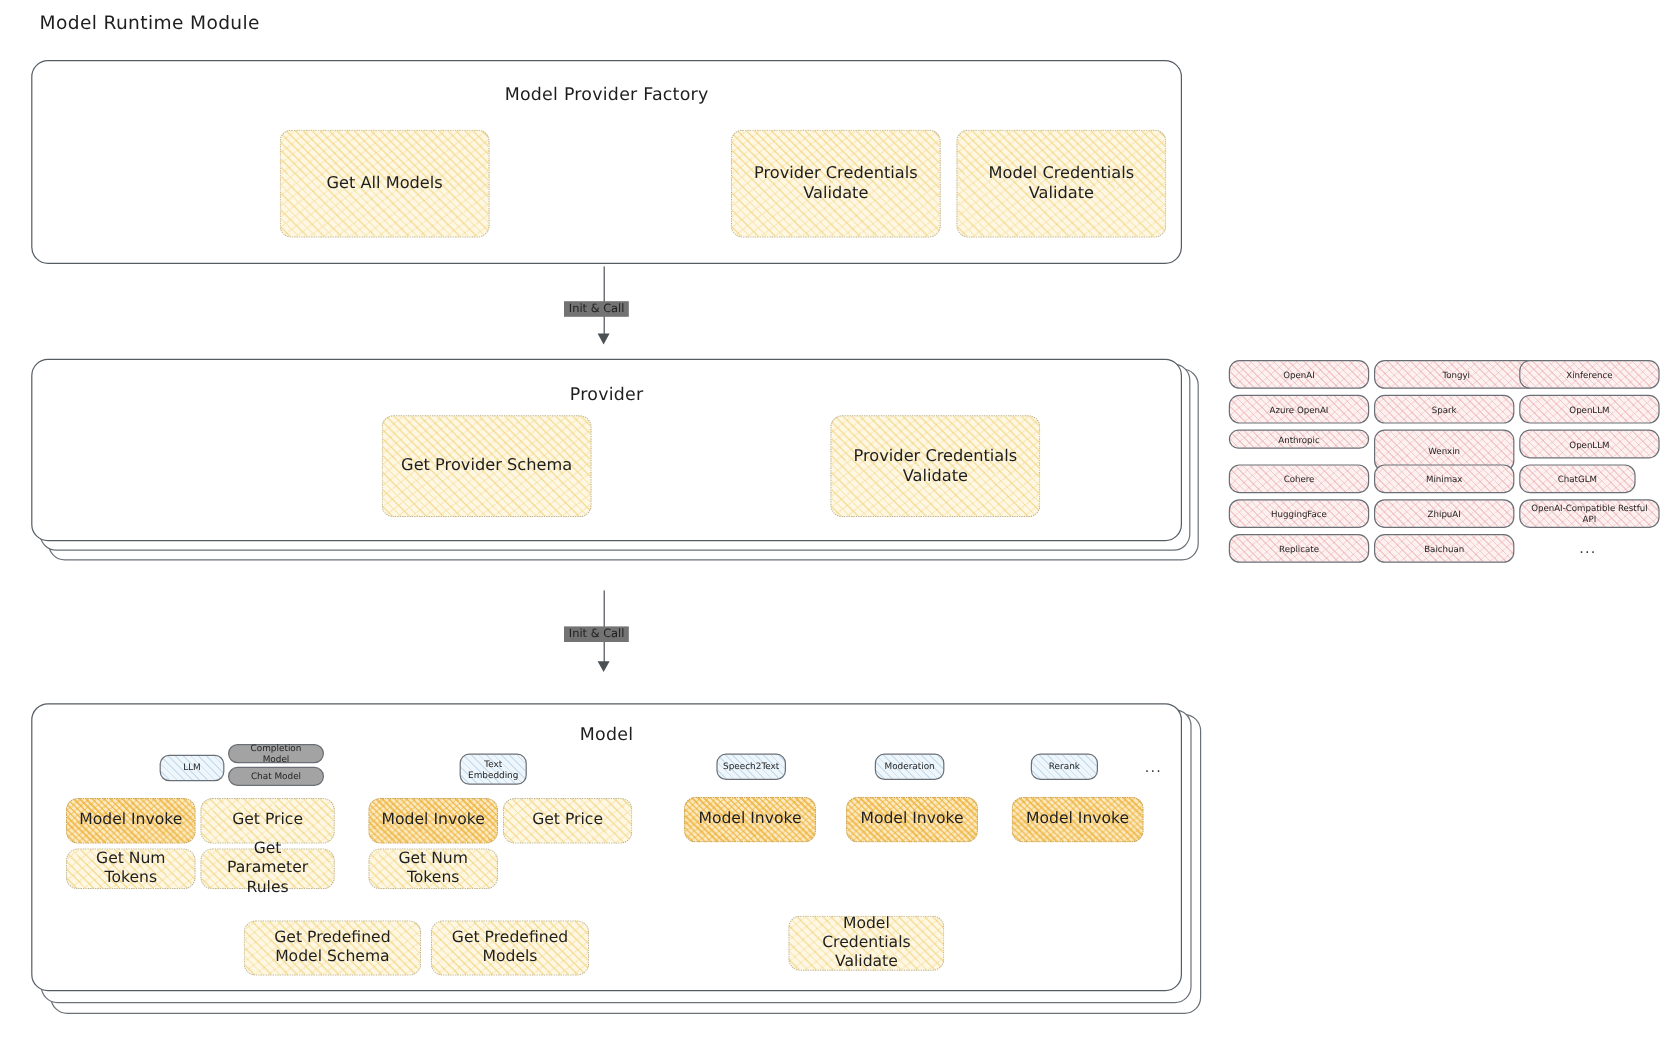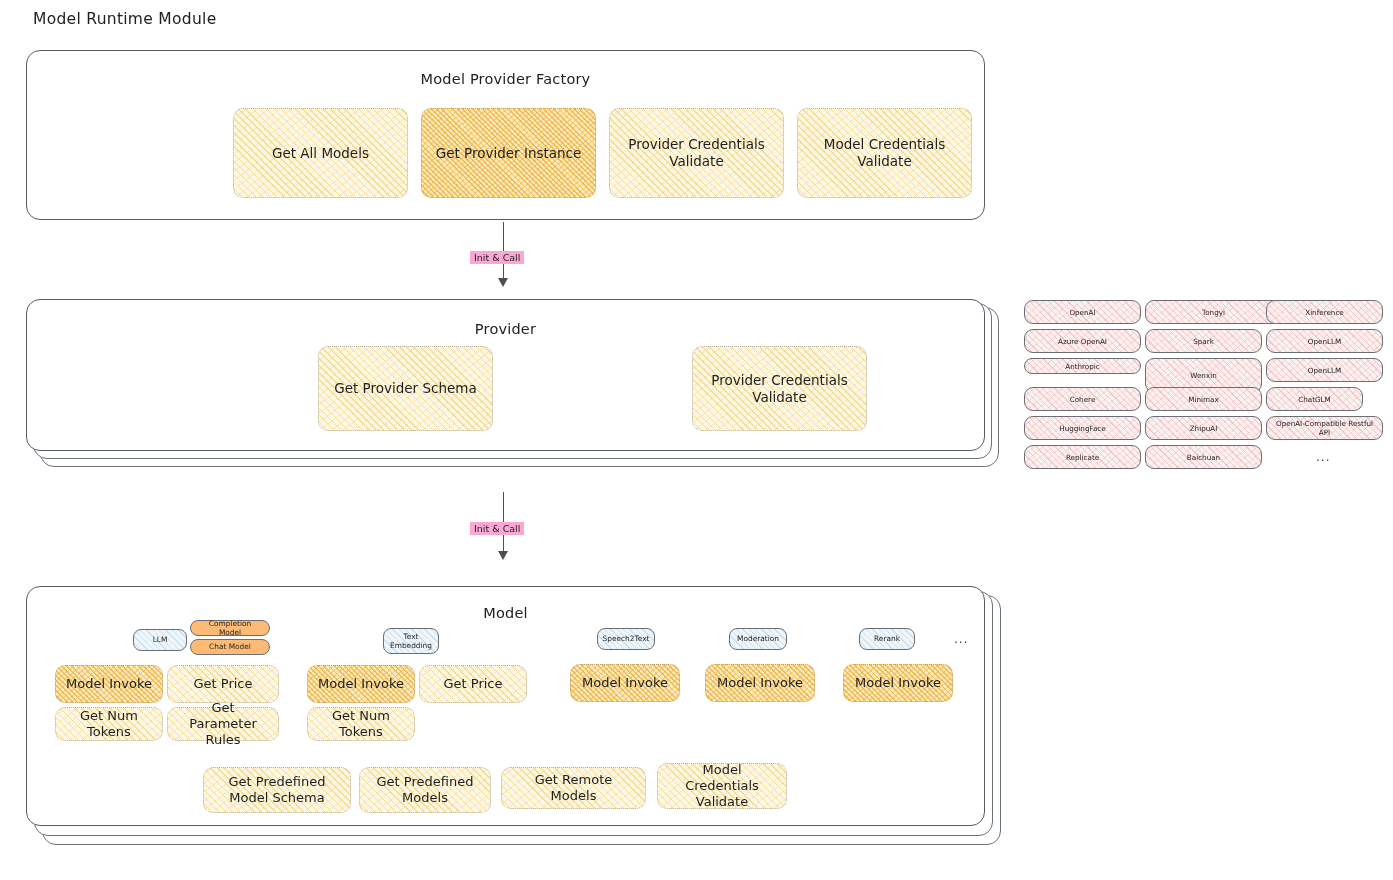--- a/index.html
+++ b/index.html
@@ -89,21 +89,21 @@
     border: 1.2px solid #6a6f75;
     border-radius: 8px;
     background-color: #eef6fb;
     background-image:
       repeating-linear-gradient(45deg, rgba(120,175,215,.30) 0 1px, rgba(0,0,0,0) 1px 4.5px);
   }
   
   .fill-plain {
     border: 1.2px solid #6a6f75;
     border-radius: 8px;
-    background: #fdba74;
+    background: #a3a3a3;
   }
 
   .node-lg   { font-size: 13.5px; }
   .node-md   { font-size: 13px; }
   .node-sm   { font-size: 7.4px; }
   .chip-text { font-size: 7.2px; }
 
   
   .arrow-line {
     position: absolute;
@@ -114,21 +114,21 @@
     position: absolute;
     width: 0; height: 0;
     border-left: 5px solid transparent;
     border-right: 5px solid transparent;
     border-top: 9px solid #4b5055;
   }
   .arrow-label {
     position: absolute;
     font-size: 9.5px;
     color: #1e1e1e;
-    background: #f9a8d4;
+    background: #737373;
     padding: 1px 4px;
     white-space: nowrap;
   }
 
   #page-title {
     position: absolute;
     left: 33px;
     top: 10px;
     font-size: 15.5px;
     letter-spacing: .3px;
@@ -145,21 +145,20 @@
 <body>
 
 <div id="page-title">Model Runtime Module</div>
 
 <div class="sketch container-card" style="left:26px; top:50px; width:959px; height:170px;">
   <div class="card-title" style="top:20px;">Model Provider Factory</div>
 
 
   <div class="node fill-yellow node-lg" style="left:206px; top:57px; width:175px; height:90px;">Get All Models</div>
 
-  <div class="node fill-orange node-lg" style="left:394px; top:57px; width:175px; height:90px;">Get Provider Instance</div>
 
   <div class="node fill-yellow node-lg" style="left:582px; top:57px; width:175px; height:90px;">Provider Credentials Validate</div>
 
   <div class="node fill-yellow node-lg" style="left:770px; top:57px; width:175px; height:90px;">Model Credentials Validate</div>
 </div>
 
 <div class="arrow-line" style="left:503px; top:222px; height:62px;"></div>
 <div class="arrow-head" style="left:498px; top:278px;"></div>
 <div class="arrow-label" style="left:470px; top:251px;">Init &amp; Call</div>
 
@@ -230,15 +229,14 @@
   <div class="node fill-blue node-sm" style="left:702px; top:41px; width:58px; height:22px;">Moderation</div>
   <div class="node fill-orange node-md" style="left:678px; top:77px; width:110px; height:38px;">Model Invoke</div>
 
   <div class="node fill-blue node-sm" style="left:832px; top:41px; width:56px; height:22px;">Rerank</div>
   <div class="node fill-orange node-md" style="left:816px; top:77px; width:110px; height:38px;">Model Invoke</div>
 
   <div class="ellipsis" style="left:927px; top:45px;">...</div>
 
   <div class="node fill-yellow node-md" style="left:176px; top:180px; width:148px; height:46px;">Get Predefined Model Schema</div>
   <div class="node fill-yellow node-md" style="left:332px; top:180px; width:132px; height:46px;">Get Predefined Models</div>
-  <div class="node fill-yellow node-md" style="left:474px; top:180px; width:145px; height:42px;">Get Remote Models</div>
   <div class="node fill-yellow node-md" style="left:630px; top:176px; width:130px; height:46px;">Model Credentials Validate</div>
 </div>
 
 </body></html>

